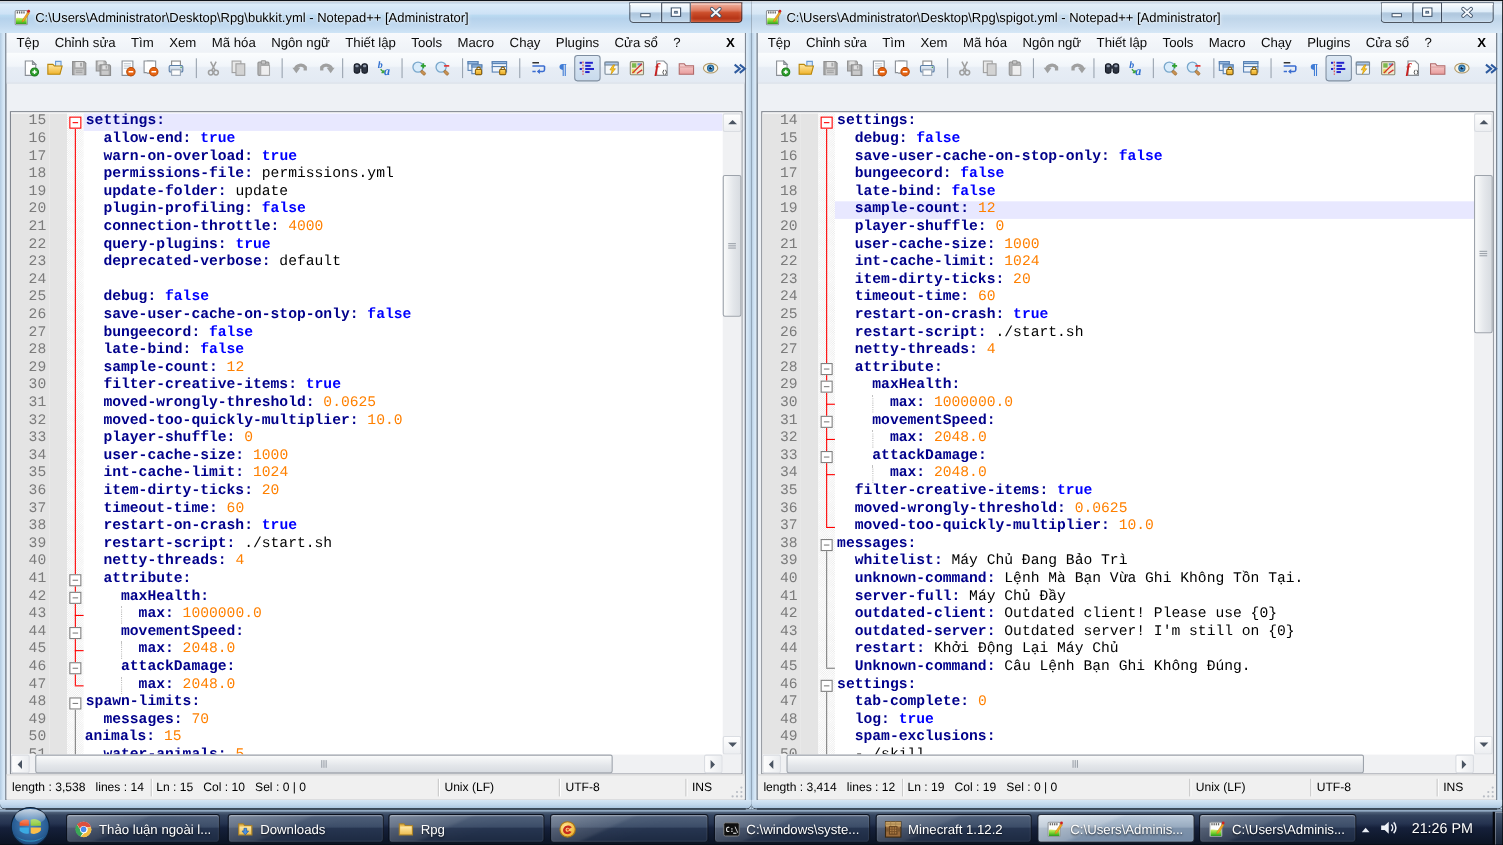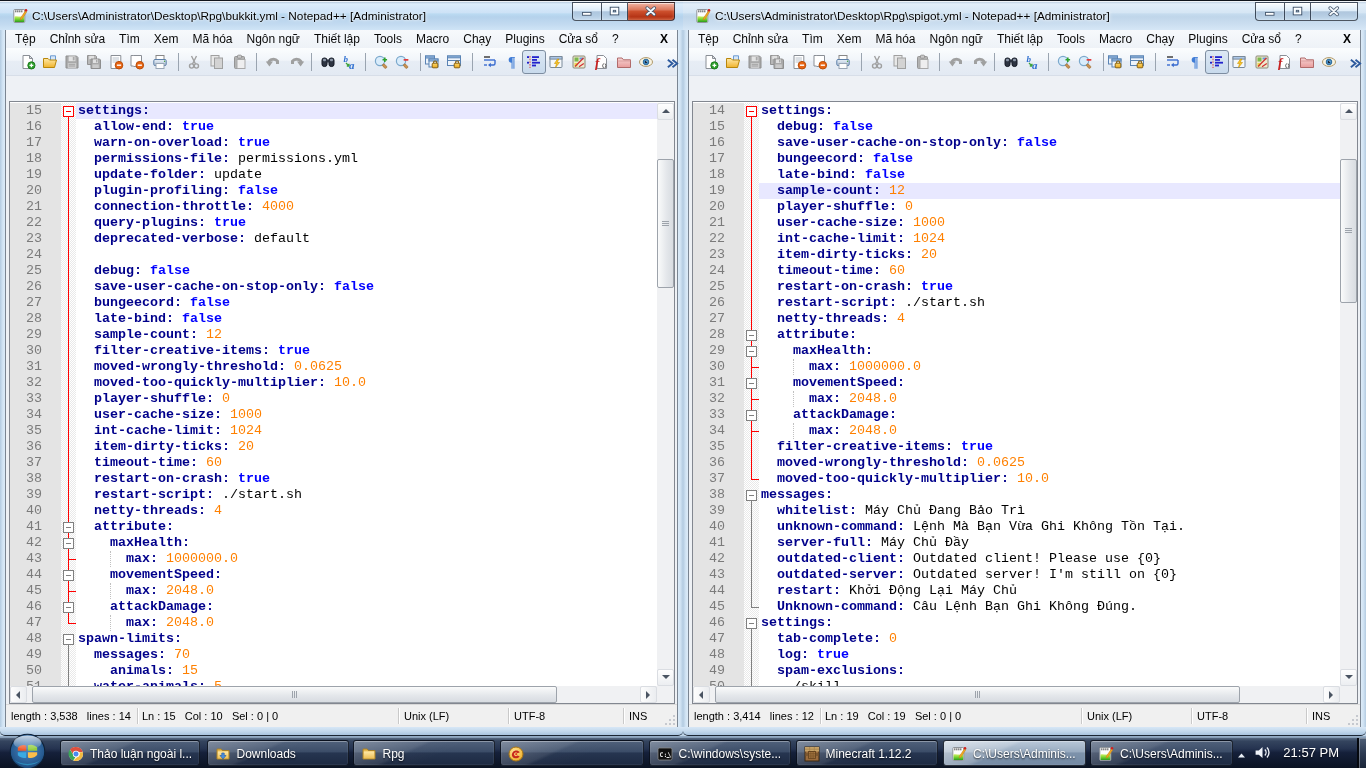--- a/index.html
+++ b/index.html
@@ -469,21 +469,21 @@
             <div class="ed-line" style="left:68px;top:480px"><span class="d">      </span><span class="k">max:</span><span class="d"> </span><span class="n">2048.0</span></div>
             <div class="ed-num" style="top:496px">46</div>
             <div class="ed-line" style="left:68px;top:496px"><span class="d">    </span><span class="k">attackDamage:</span></div>
             <div class="ed-num" style="top:512px">47</div>
             <div class="ed-line" style="left:68px;top:512px"><span class="d">      </span><span class="k">max:</span><span class="d"> </span><span class="n">2048.0</span></div>
             <div class="ed-num" style="top:528px">48</div>
             <div class="ed-line" style="left:68px;top:528px"><span class="k">spawn-limits:</span></div>
             <div class="ed-num" style="top:544px">49</div>
             <div class="ed-line" style="left:68px;top:544px"><span class="d">  </span><span class="k">messages:</span><span class="d"> </span><span class="n">70</span></div>
             <div class="ed-num" style="top:560px">50</div>
-            <div class="ed-line" style="left:84px;top:560px"><span class="d">  </span><span class="k">animals:</span><span class="d"> </span><span class="n">15</span></div>
+            <div class="ed-line" style="left:51px;top:560px"><span class="d">  </span><span class="k">animals:</span><span class="d"> </span><span class="n">15</span></div>
             <div class="ed-num" style="top:576px">51</div>
             <div class="ed-line" style="left:68px;top:576px"><span class="d">  </span><span class="k">water-animals:</span><span class="d"> </span><span class="n">5</span></div>
             <div class="ind-guide" style="left:100px;top:448px"></div>
             <div class="ind-guide" style="left:100px;top:480px"></div>
             <div class="ind-guide" style="left:100px;top:512px"></div>
             <div class="fold-v fold-red" style="left:58px;top:14px;height:506px"></div>
             <div class="fold-v fold-grey" style="left:58px;top:542px;height:50px"></div>
             <div class="fold-h fold-red" style="left:58px;top:456px;width:8px"></div>
             <div class="fold-h fold-red" style="left:58px;top:488px;width:8px"></div>
             <div class="fold-h fold-red" style="left:58px;top:520px;width:8px"></div>
@@ -1121,17 +1121,17 @@
       </div>
     <div id="tray">
       <div id="tray-arrow" style="left: 1236px; top: 10px; width: 11px; height: 9px; position: absolute; pointer-events: auto;"><svg viewBox="0 0 10 9" width="100%" height="100%">
             <path d="M1.5 6.5 L5 2.5 L8.5 6.5 Z" fill="#e9eef5"></path>
           </svg></div>
       <div id="tray-speaker" style="left: 1254px; top: 8px; width: 17px; height: 17px; position: absolute; pointer-events: auto;"><svg viewBox="0 0 16 16" width="100%" height="100%">
   <path d="M1.5 6 H4.5 L8 2.8 V13.2 L4.5 10 H1.5 Z" fill="#eef2f8"></path>
   <path d="M10.2 5.2 A4 4 0 0 1 10.2 10.8" stroke="#eef2f8" stroke-width="1.3" fill="none"></path>
   <path d="M12.2 3.4 A6.5 6.5 0 0 1 12.2 12.6" stroke="#eef2f8" stroke-width="1.3" fill="none"></path>
           </svg></div>
-      <div id="tray-clock">21:57 PM</div>
+      <div id="tray-clock">21:26 PM</div>
       <div id="show-desktop"></div>
     </div>
   </div>
 </div>
 
 </body></html>

